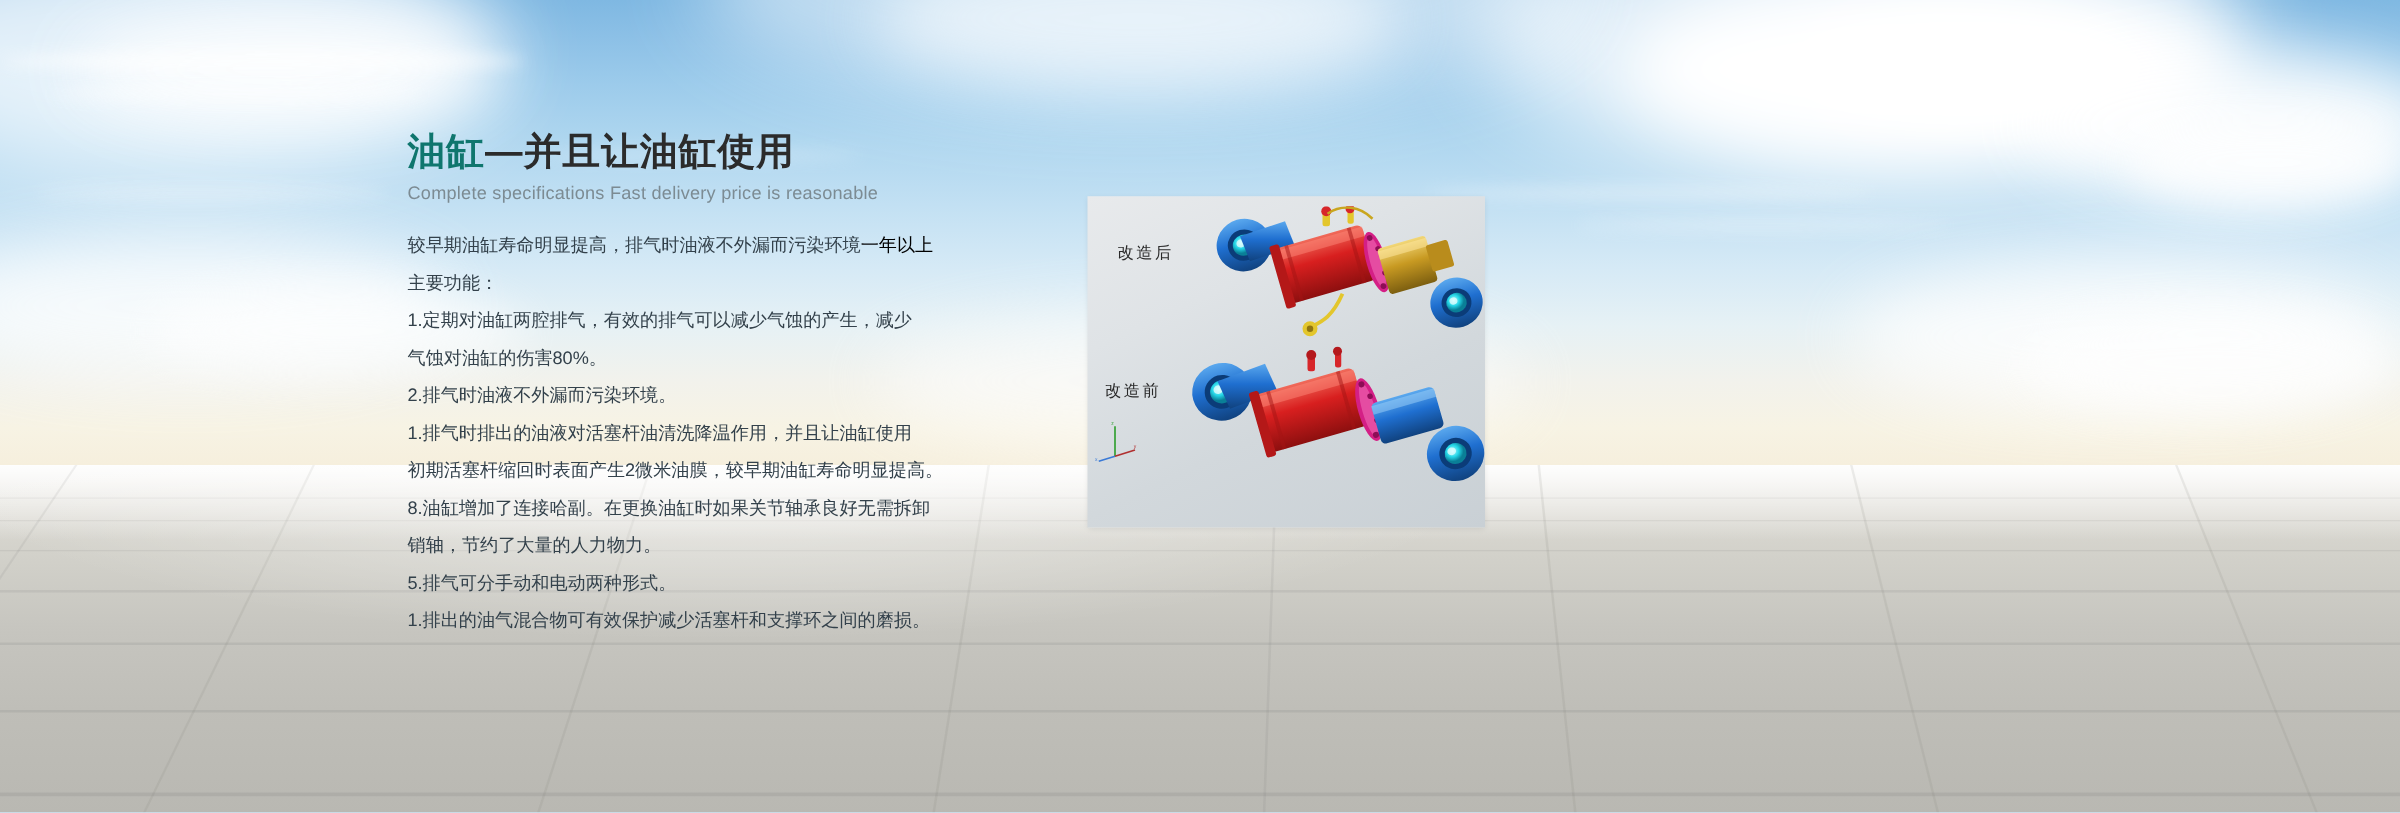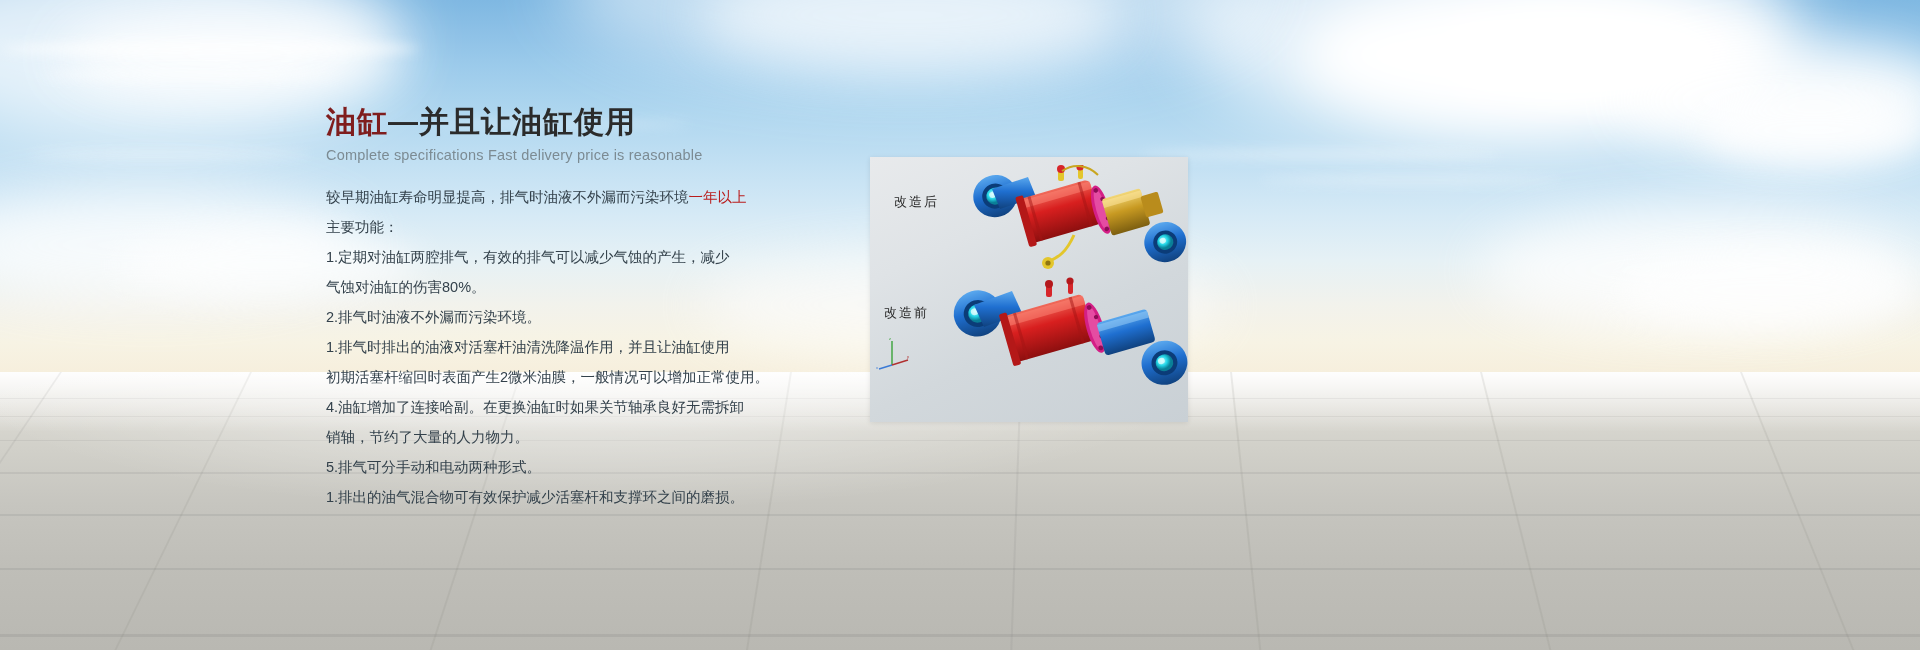--- a/index.html
+++ b/index.html
@@ -49,31 +49,31 @@
     position:absolute;left:0;top:0;width:1920px;height:278px;
     background:radial-gradient(ellipse 900px 200px at 30% 0%,rgba(255,255,255,.55),rgba(255,255,255,0) 70%);
   }
 
   
   .content{position:absolute;left:326px;top:104px;width:420px;}
   .title{
     font-size:30px;font-weight:bold;letter-spacing:1px;color:#2b2b2b;
     line-height:1.2;white-space:nowrap;
   }
-  .title .hl{color:#7f1d1d;}
+  .title .hl{color:#0f766e;}
   .subtitle{
     margin-top:7px;font-size:14.5px;color:#7c8b93;letter-spacing:.2px;
     white-space:nowrap;
   }
   .body{margin-top:22px;}
   .body p{
     margin:0 0 5px 0;font-size:14.5px;color:#33414b;line-height:25px;
     white-space:nowrap;
   }
-  .body p .red{color:#b91c1c;}
+  .body p .red{color:#000000;}
 
   
   .panel{
     position:absolute;left:870px;top:157px;width:318px;height:265px;
     background:linear-gradient(155deg,#e8eaec 0%,#dfe3e6 30%,#d2d8dc 62%,#c9d0d5 100%);
     box-shadow:0 1px 5px rgba(0,0,0,.10);
   }
   .panel-label{
     position:absolute;font-family:"DejaVu Serif","Liberation Serif",serif;
     font-size:13px;color:#2a2a2a;letter-spacing:2px;white-space:nowrap;
@@ -148,22 +148,22 @@
 
     <div class="subtitle">Complete specifications Fast delivery price is reasonable</div>
 
     <div class="body">
       <p><span>较早期油缸寿命明显提高，排气时油液不外漏而污染环境</span><span class="red">一年以上</span></p>
       <p>主要功能：</p>
       <p>1.定期对油缸两腔排气，有效的排气可以减少气蚀的产生，减少</p>
       <p>气蚀对油缸的伤害80%。</p>
       <p>2.排气时油液不外漏而污染环境。</p>
       <p>1.排气时排出的油液对活塞杆油清洗降温作用，并且让油缸使用</p>
-      <p>初期活塞杆缩回时表面产生2微米油膜，一般情况可以增加正常使用。</p>
-      <p>4.油缸增加了连接哈副。在更换油缸时如果关节轴承良好无需拆卸</p>
+      <p>初期活塞杆缩回时表面产生2微米油膜，较早期油缸寿命明显提高。</p>
+      <p>8.油缸增加了连接哈副。在更换油缸时如果关节轴承良好无需拆卸</p>
       <p>销轴，节约了大量的人力物力。</p>
       <p>5.排气可分手动和电动两种形式。</p>
       <p>1.排出的油气混合物可有效保护减少活塞杆和支撑环之间的磨损。</p>
     </div>
   </div>
 
   <div class="panel">
 
     <div class="panel-label lbl-after">改造后</div>
     <div class="panel-label lbl-before">改造前</div>

